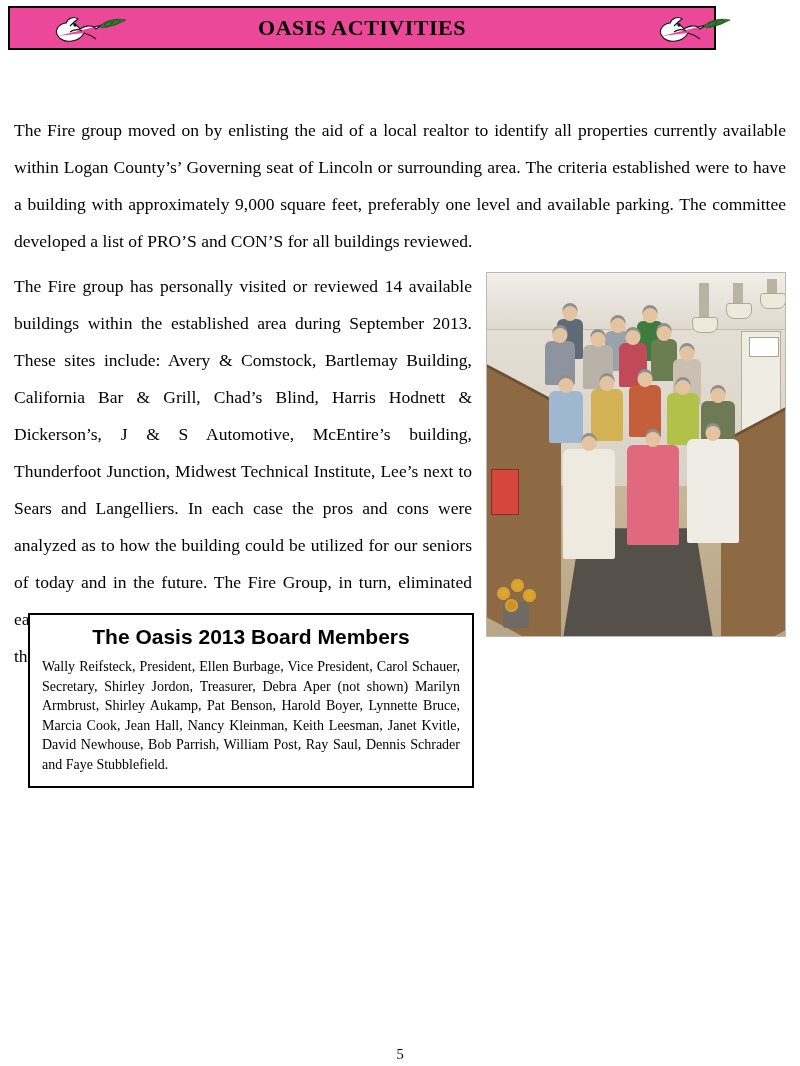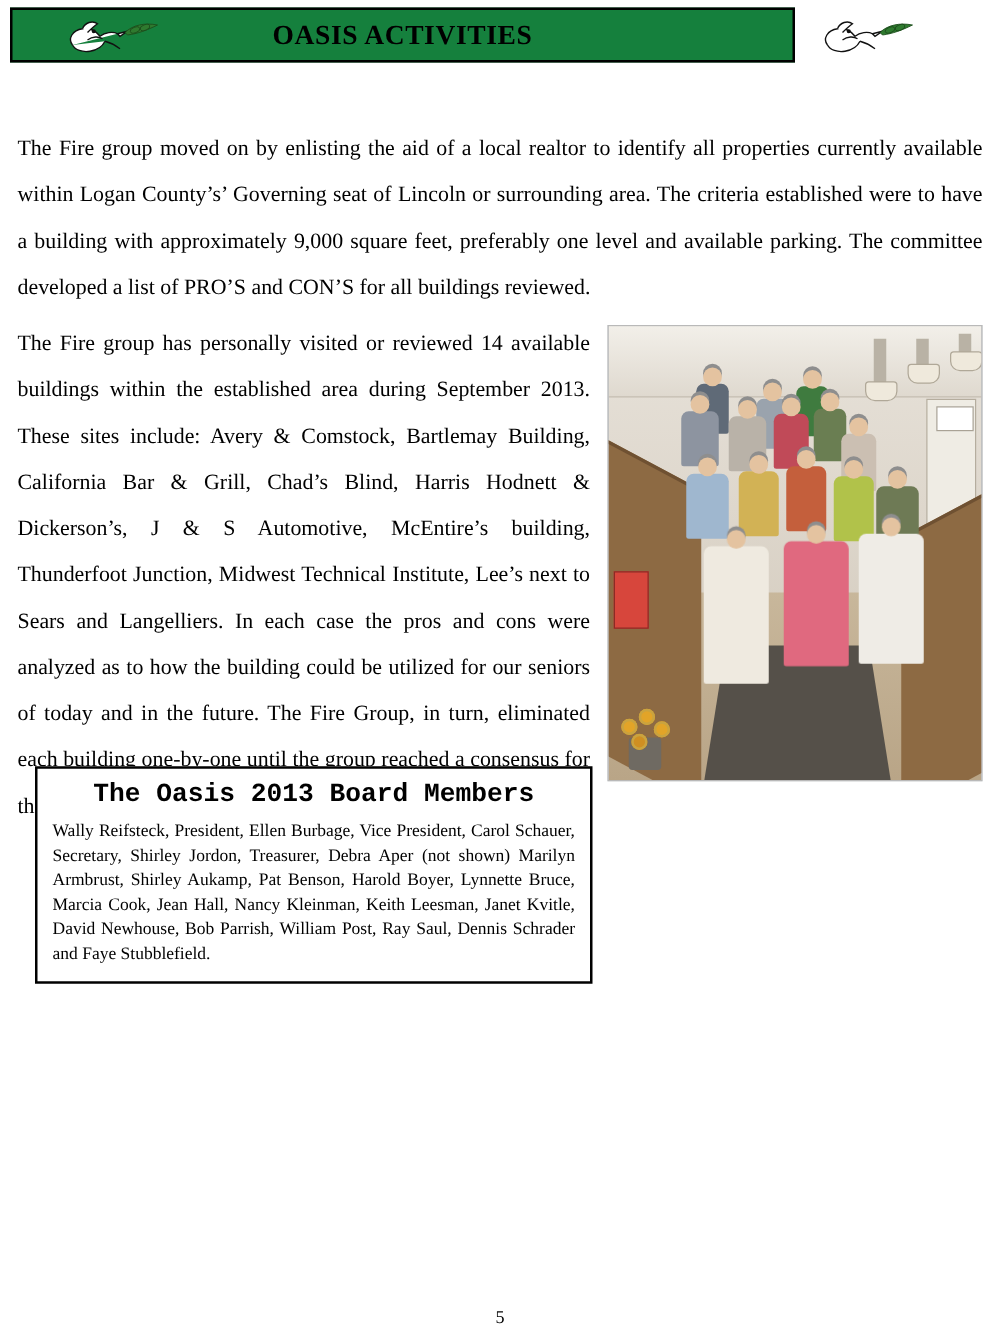--- a/index.html
+++ b/index.html
@@ -19,25 +19,25 @@
     position: relative;
     width: 800px;
     height: 1066px;
   }
 
   
   .header-banner {
     position: absolute;
     left: 8px;
     top: 6px;
-    width: 628px;
+    width: 708px;
     height: 44px;
     border: 2px solid #000000;
     box-sizing: border-box;
-    background: #15803d;
+    background: #ec4899;
     text-align: right;
   }
   .header-title {
     position: absolute;
     left: 0;
     top: 0;
     width: 100%;
     height: 100%;
     display: flex;
     align-items: center;
@@ -57,21 +57,21 @@
   .dove.right { left: 638px; }
 
   
   .content {
     position: absolute;
     left: 14px;
     top: 100px;
     width: 772px;
   }
   p.body-par {
-    margin: 0 0 0 0;
+    margin: 12px 0 0 0;
     font-size: 17.5px;
     line-height: 37px;
     text-align: justify;
     text-justify: inter-word;
   }
   p.par-2 {
     margin-top: 8px;
   }
   .wrap-block {
     position: relative;
@@ -166,21 +166,21 @@
     border: 2px solid #000000;
     box-sizing: border-box;
     padding: 10px 12px 12px 12px;
     background: #ffffff;
   }
   .board-title {
     text-align: center;
     font-size: 21px;
     font-weight: bold;
     margin: 0 0 8px 0;
-    font-family: Liberation Mono, monospace;
+    font-family: Liberation Sans, sans-serif;
   }
   .board-names {
     font-size: 14px;
     line-height: 19.5px;
     text-align: justify;
     margin: 0;
   }
 
   
   .page-number {

